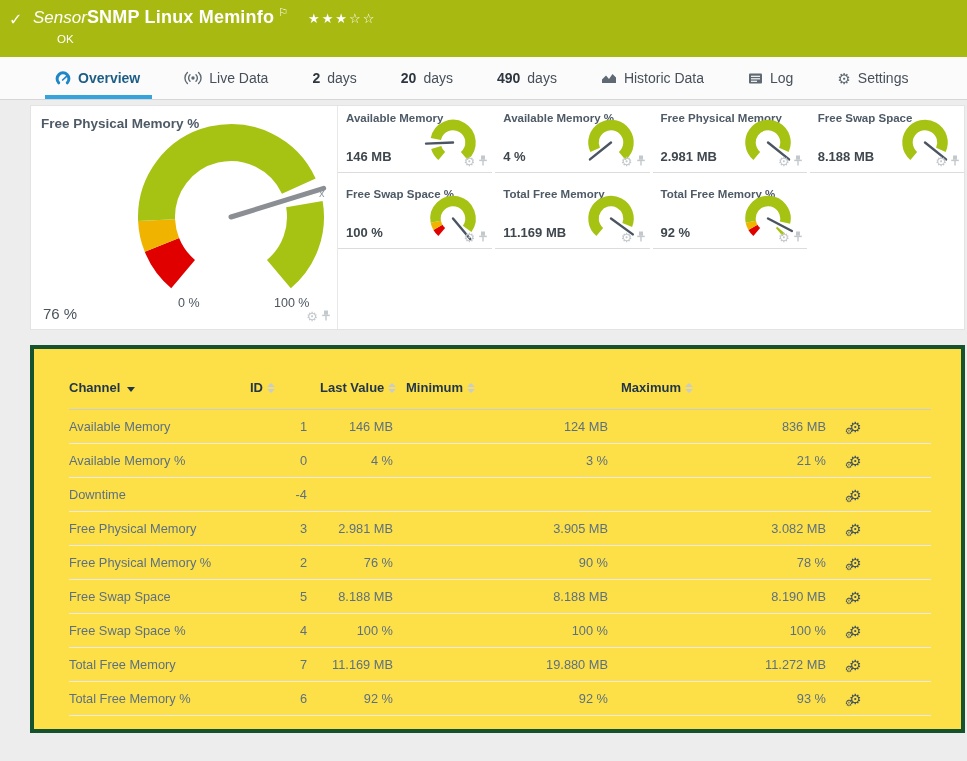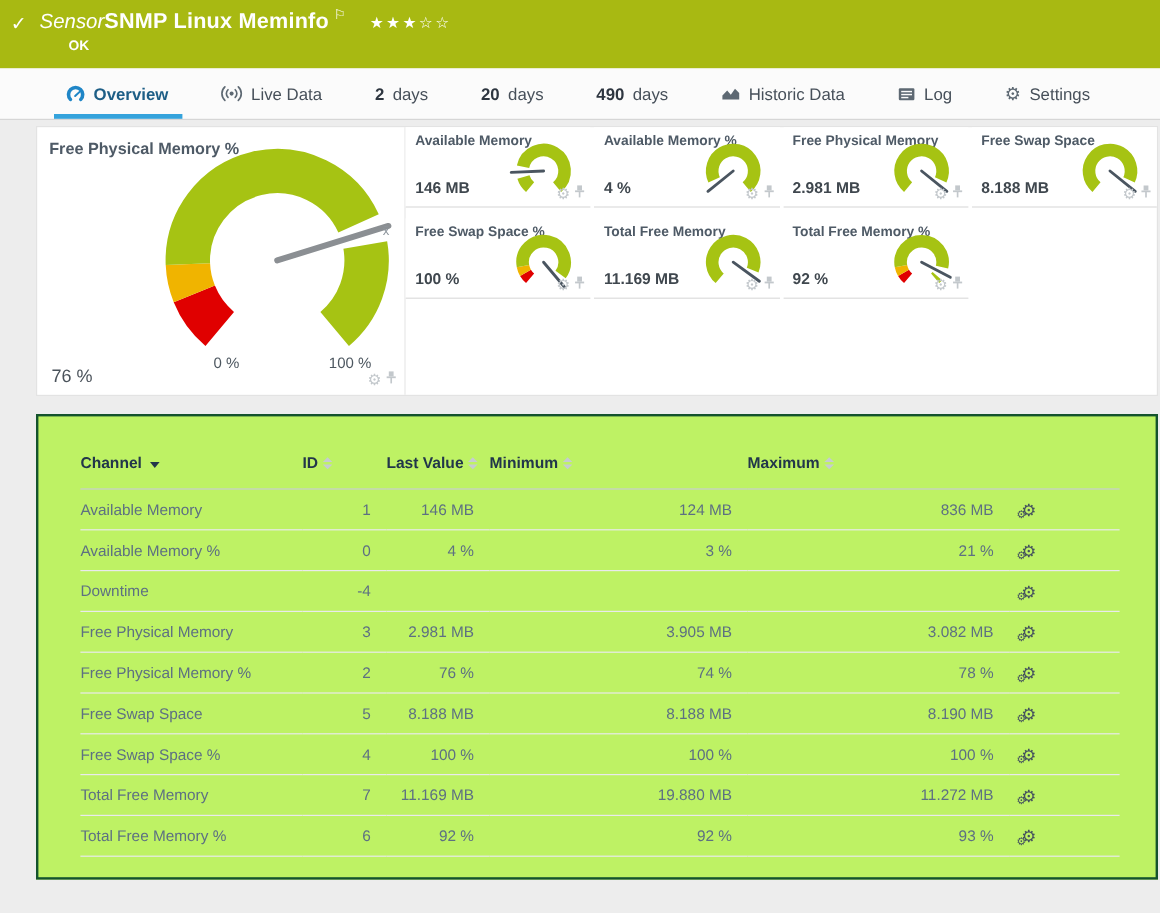--- a/index.html
+++ b/index.html
@@ -8,21 +8,21 @@
 
   
   .topbar { height:57px; background:#a8b912; color:#fff; display:flex; padding:7px 0 0 9px; }
   .topbar .check { font-size:16px; font-weight:bold; width:24px; padding-top:3px; }
   .tb-main { display:flex; flex-direction:column; }
   .tb-line1 { display:flex; align-items:baseline; }
   .tb-app { font-style:italic; font-size:17px; margin-right:0; }
   .tb-title { font-weight:bold; font-size:18px; letter-spacing:.2px; }
   .tb-flag { font-size:11px; position:relative; top:-7px; margin-left:4px; }
   .tb-stars { font-size:13px; letter-spacing:2px; margin-left:20px; }
-  .tb-status { font-size:11.5px; font-weight:bold; margin:5px 0 0 24px; }
+  .tb-status { font-size:11.5px; font-weight:normal; margin:5px 0 0 24px; }
 
   
   .tabbar { height:43px; background:#fbfbfb; border-bottom:1px solid #d6d6d6; display:flex; align-items:stretch; padding-left:55px; }
   .tab { display:flex; align-items:center; gap:7px; position:relative; margin-right:44px; font-size:14px; color:#47505a; cursor:pointer; white-space:nowrap; }
   .tab .tab-icon { display:flex; color:#5e6973; }
   .tab .tab-num { font-weight:bold; color:#2e3640; }
   .tab.active { color:#1d5e86; font-weight:bold;align-items:center; }
   .tab.active .tab-icon { color:#1f86c7; }
   .tab.active::after { content:""; position:absolute; left:-10px; right:-12px; bottom:0; height:4px; background:#35a3dc; }
 
@@ -42,21 +42,21 @@
   svg { overflow:visible; }
 
   .mini-wrap { flex:1; display:grid; grid-template-columns:repeat(4,1fr); grid-auto-rows:67px; column-gap:3px; row-gap:9px; align-content:start; }
   .mini-card { position:relative; background:#fff; border-bottom:1px solid #dcdcdc; padding:6px 8px; cursor:pointer; }
   .mini-title { font-size:11.5px; font-weight:bold; color:#4e5a66; white-space:nowrap; }
   .mini-gauge { position:absolute; right:11px; top:8px; }
   .mini-value { position:absolute; left:8px; bottom:8px; font-size:13px; font-weight:bold; color:#3f474e; }
   .mini-card .panel-icons { bottom:2px; right:4px; }
 
   
-  .table-card { width:935px; min-height:388px; background:#bef264; border:2px solid #14532d; margin-top:15px; padding:26px 30px 8px 35px; }
+  .table-card { width:935px; min-height:388px; background:#fde047; border:4px solid #14532d; margin-top:15px; padding:26px 30px 8px 35px; }
   table { width:100%; border-collapse:collapse; table-layout:fixed; }
   col.c-id { width:70px; } col.c-lv { width:86px; } col.c-min { width:215px; } col.c-max { width:218px; } col.c-act { width:92px; }
   th { font-size:13px; font-weight:bold; color:#22364a; text-align:left; vertical-align:top; padding:4px 0 12px 0; border-bottom:1px solid #c9ced3; line-height:1.4; }
   th.h-ch { text-align:left; }
   td { font-size:12.8px; color:#5d7082; text-align:right; padding:9px 13px 9px 0; border-bottom:1px solid #e9eaec; }
   td.ch { text-align:left; padding-right:0; cursor:pointer; }
   td.act { padding:2px 0 0 10px; text-align:left; color:#44525e; }
   .caret-down { display:inline-block; width:0; height:0; border-left:4.5px solid transparent; border-right:4.5px solid transparent; border-top:5.5px solid #22364a; margin-left:7px; }
   .sort { display:inline-block; margin-left:4px; vertical-align:-1px; }
   .sort i { display:block; width:0; height:0; border-left:4px solid transparent; border-right:4px solid transparent; }
@@ -338,21 +338,21 @@
      <td>3</td>
      <td>2.981 MB</td>
      <td>3.905 MB</td>
      <td>3.082 MB</td>
      <td class="act"><span class="gears">⚙<span class="g-sm">⚙</span></span></td>
           </tr>
           <tr>
             <td class="ch">Free Physical Memory %</td>
      <td>2</td>
      <td>76 %</td>
-     <td>74 %</td>
+     <td>90 %</td>
      <td>78 %</td>
      <td class="act"><span class="gears">⚙<span class="g-sm">⚙</span></span></td>
           </tr>
           <tr>
             <td class="ch">Free Swap Space</td>
      <td>5</td>
      <td>8.188 MB</td>
      <td>8.188 MB</td>
      <td>8.190 MB</td>
      <td class="act"><span class="gears">⚙<span class="g-sm">⚙</span></span></td>

